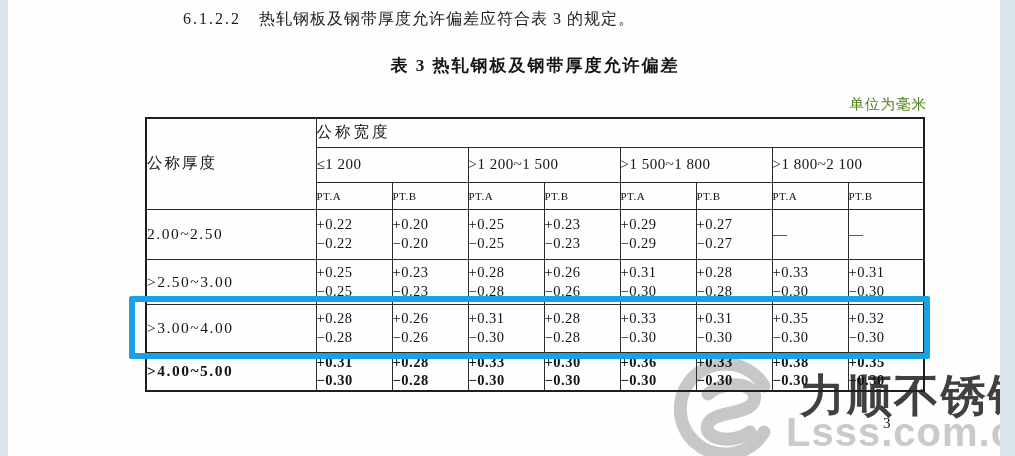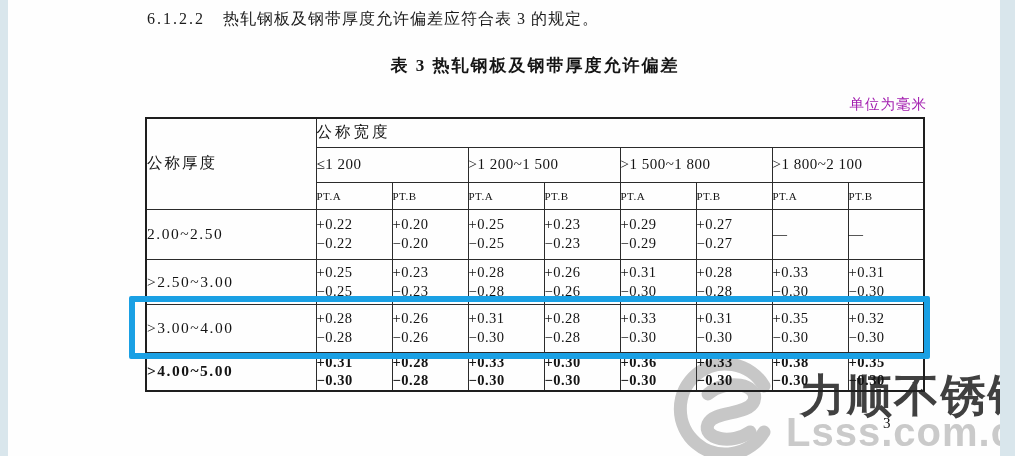--- a/index.html
+++ b/index.html
@@ -6,27 +6,27 @@
   body{font-family:"Liberation Serif","DejaVu Serif",serif;}
   .page{position:relative;width:1015px;height:456px;background:#fefefe;overflow:hidden;}
 
   
   .strip{position:absolute;top:0;height:456px;background:#d9e6ec;z-index:6;}
   .strip.left{left:0;width:8px;}
   .strip.right{left:1000px;width:15px;}
 
   
   .clause{position:absolute;left:147px;top:9px;font-size:16px;color:#1c1c1c;letter-spacing:1px;z-index:2;white-space:nowrap;}
-  .clause .num{margin-right:18px;letter-spacing:2px;}
+  .clause .num{margin-right:18px;letter-spacing:2px;margin-left:36px;}
 
   
   .tbl-title{position:absolute;left:145px;top:54px;width:780px;text-align:center;font-size:17px;font-weight:bold;color:#151515;letter-spacing:2px;z-index:2;}
 
   
-  .unit{position:absolute;left:145px;top:95px;width:782px;text-align:right;font-size:14.5px;color:#a21caf;letter-spacing:1px;z-index:2;}
+  .unit{position:absolute;left:145px;top:95px;width:782px;text-align:right;font-size:14.5px;color:#4d7c0f;letter-spacing:1px;z-index:2;}
 
   
   table.tol{position:absolute;left:145px;top:117px;border-collapse:collapse;table-layout:fixed;z-index:2;background:transparent;}
   table.tol td{border:1.5px solid #2b2b2b;vertical-align:middle;color:#141414;padding:0;background:transparent;}
   table.tol{border:2px solid #1e1e1e;}
   thead tr:nth-child(1){height:29px;}
   thead tr:nth-child(2){height:35px;}
   thead tr:nth-child(3){height:27px;}
   tbody tr:nth-child(1){height:50px;}
   tbody tr:nth-child(2){height:45px;}

